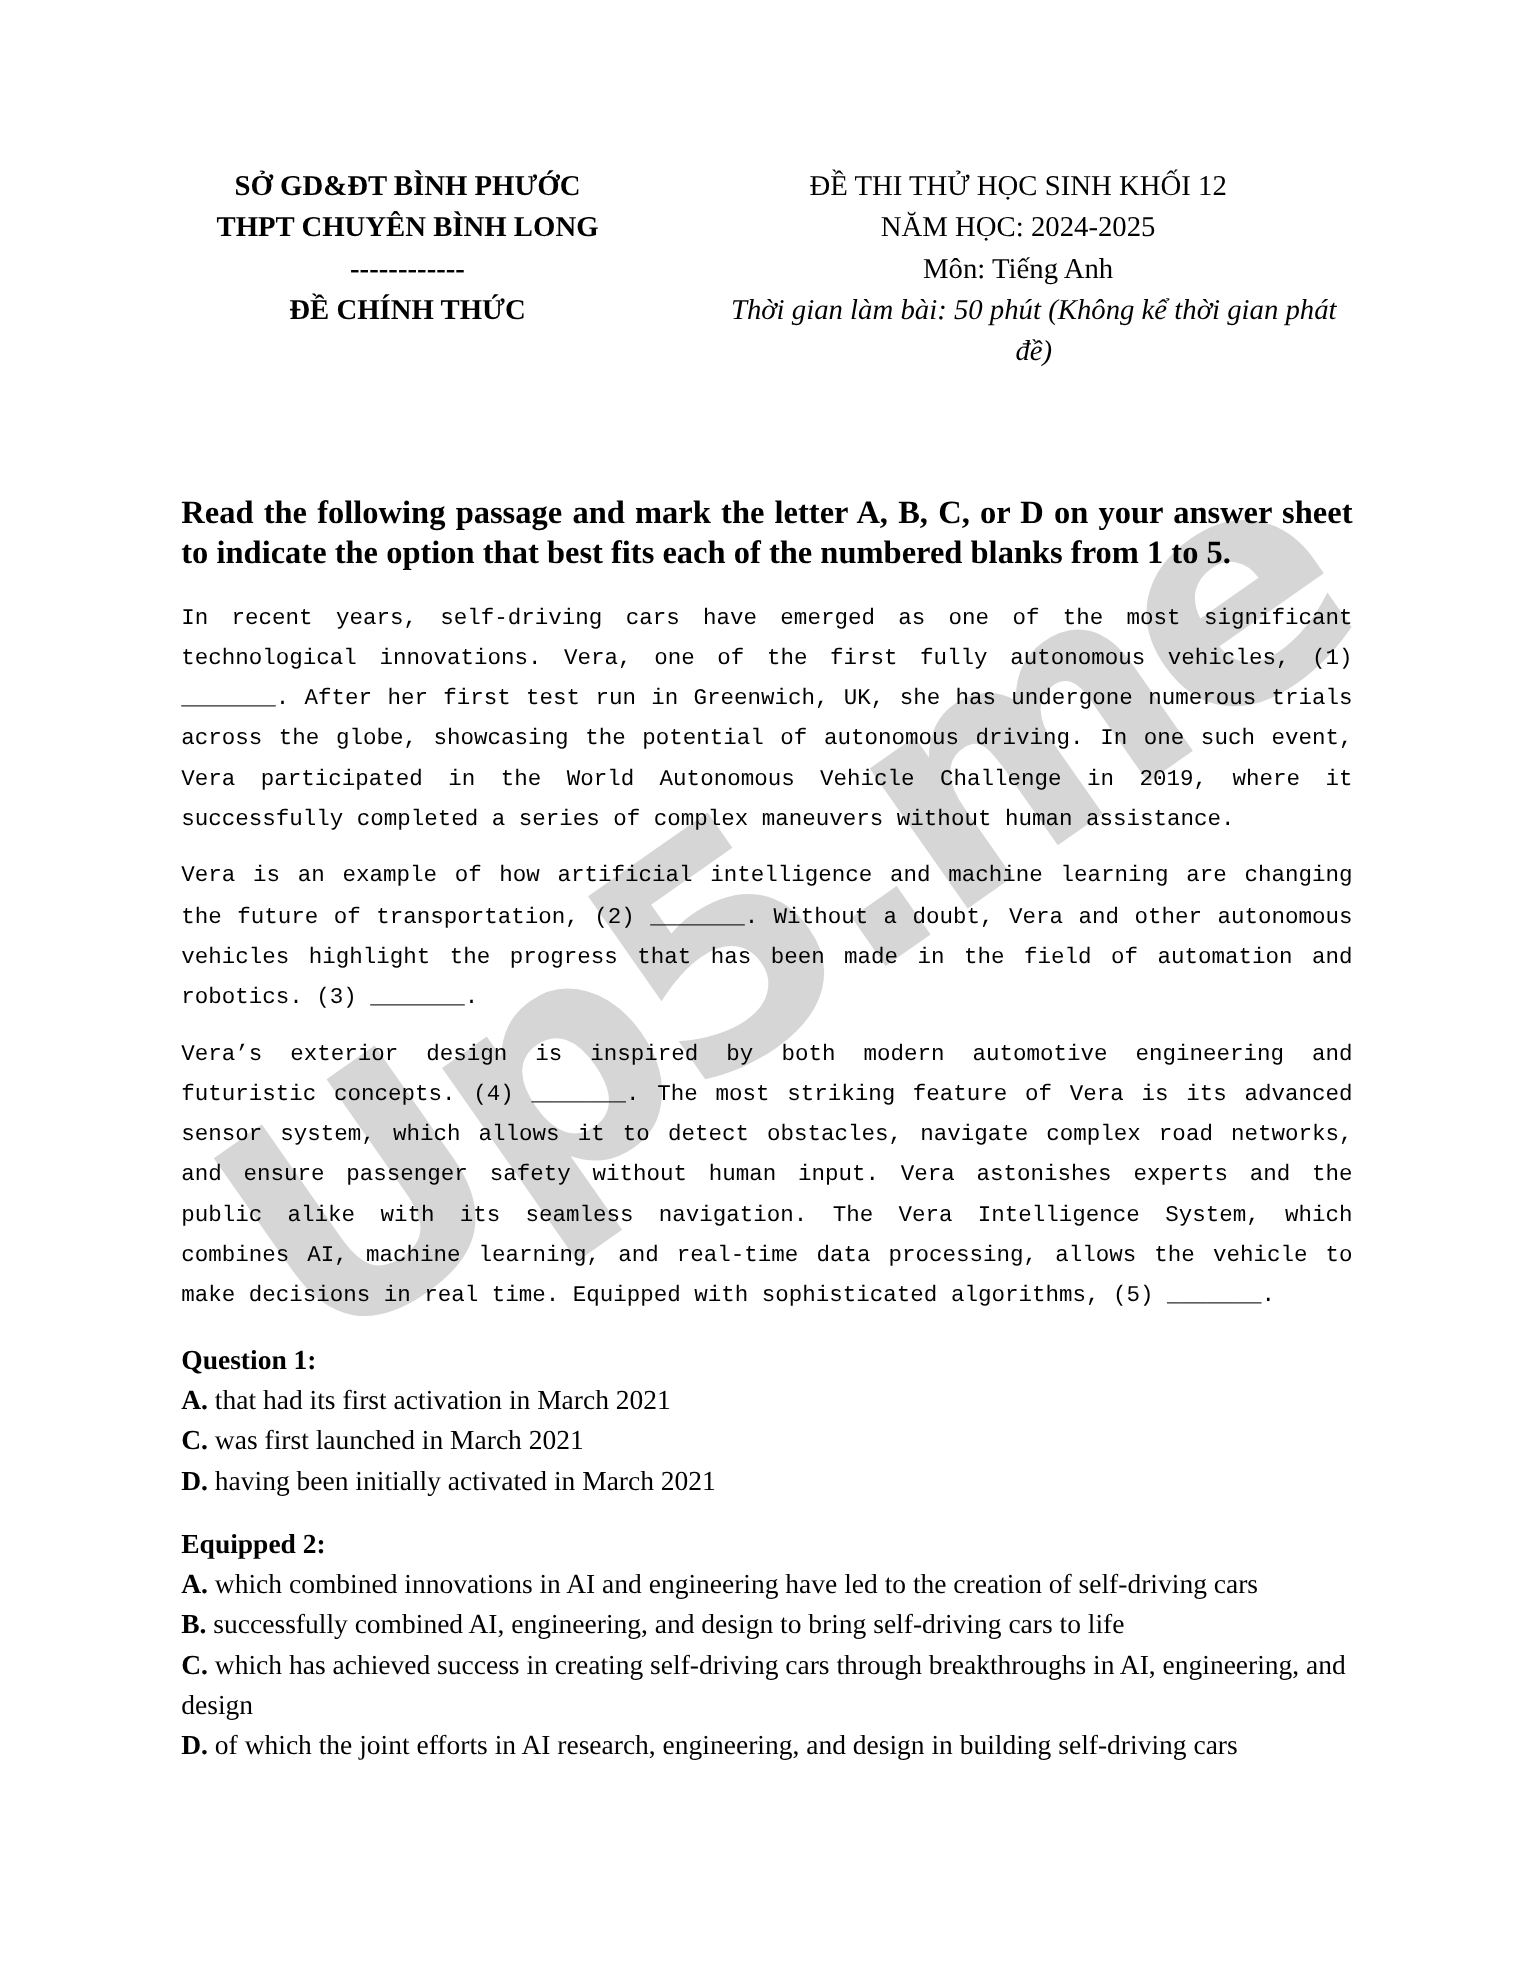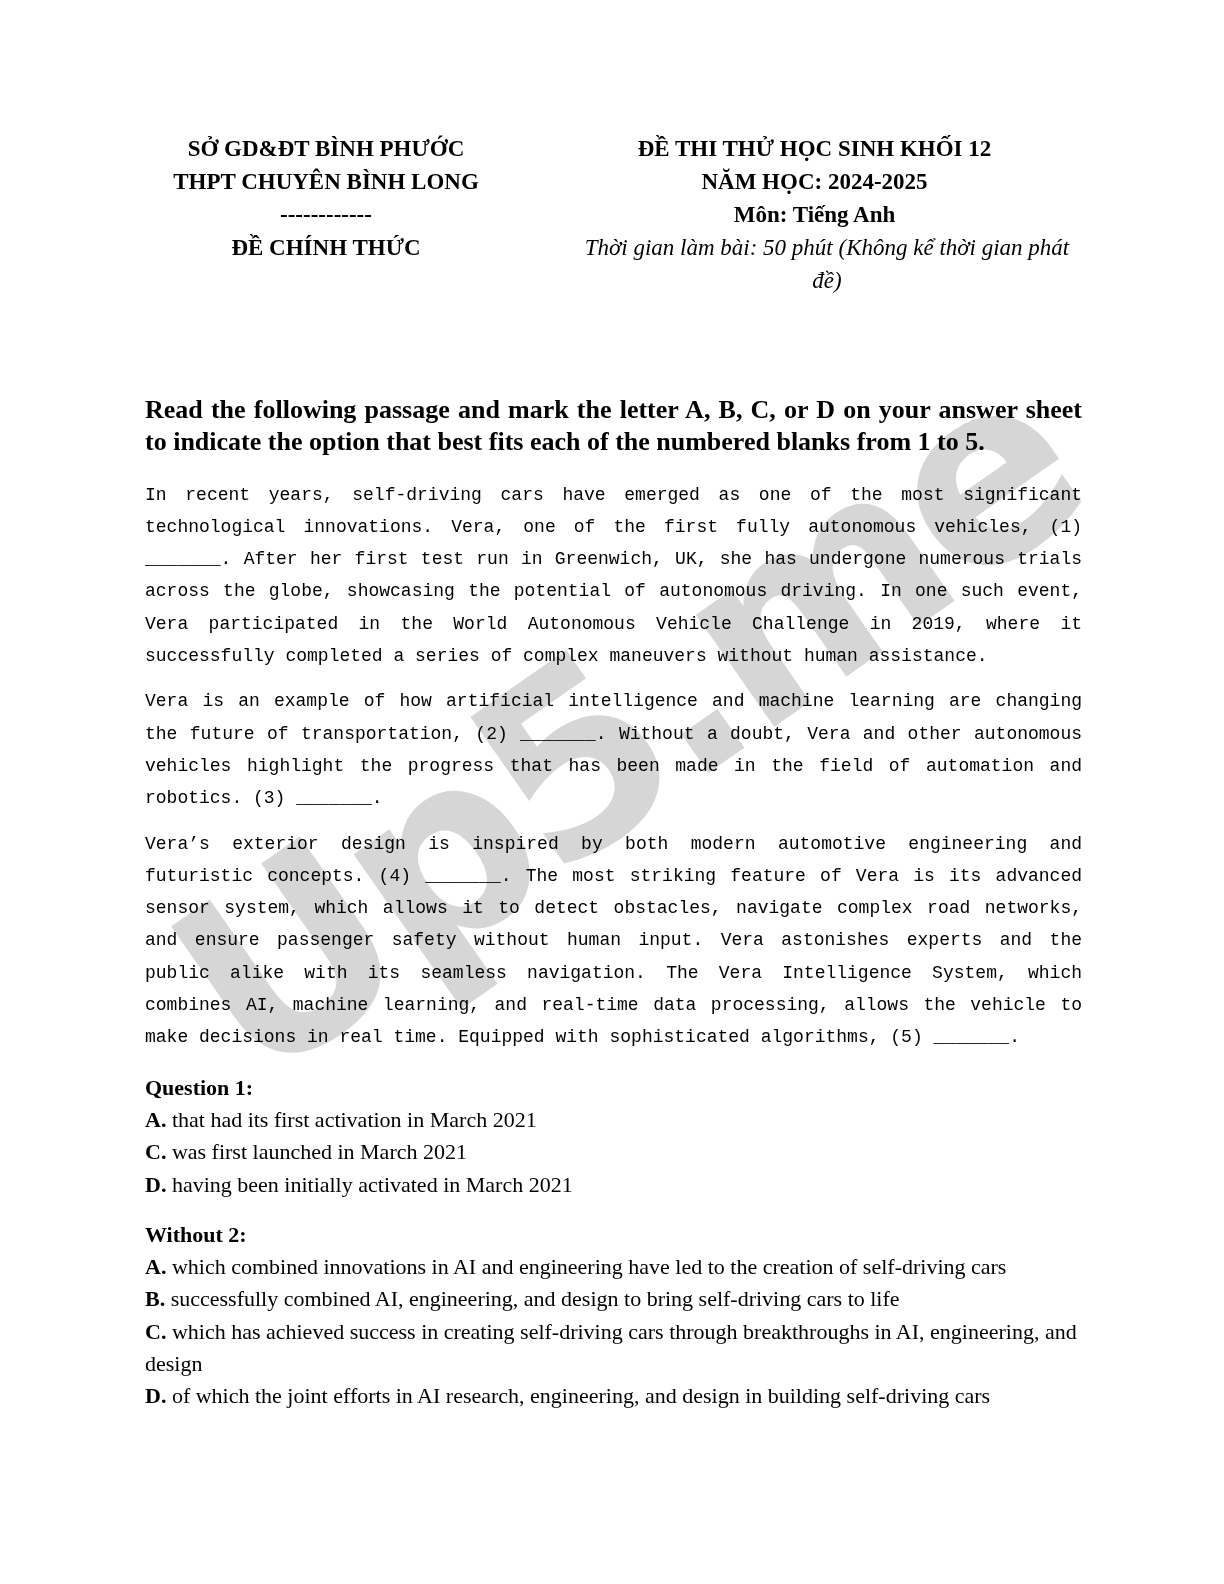--- a/index.html
+++ b/index.html
@@ -46,21 +46,21 @@
   .header-left {
     width: 362px;
     text-align: center;
     font-weight: bold;
   }
   .header-right {
     width: 535px;
     margin-left: 40px;
     text-align: center;
   }
-  .bold { font-weight: bold; }
+  .bold { font-weight: normal; }
   .italic { font-style: italic; font-weight: normal; margin-left: 25px; }
   .instructions {
     margin-top: 97px;
     font-weight: bold;
     font-size: 26px;
     line-height: 32.3px;
     text-align: justify;
   }
   .para {
     margin-top: 20px;
@@ -113,21 +113,21 @@
     <p class="para">Vera’s exterior design is inspired by both modern automotive engineering and futuristic concepts. (4) _______. The most striking feature of Vera is its advanced sensor system, which allows it to detect obstacles, navigate complex road networks, and ensure passenger safety without human input. Vera astonishes experts and the public alike with its seamless navigation. The Vera Intelligence System, which combines AI, machine learning, and real-time data processing, allows the vehicle to make decisions in real time. Equipped with sophisticated algorithms, (5) _______.</p>
 
     <div class="question">
       <div class="q-label">Question 1:</div>
       <div class="option"><span class="opt-letter">A.</span> <span>that had its first activation in March 2021</span></div>
       <div class="option"><span class="opt-letter">C.</span> <span>was first launched in March 2021</span></div>
       <div class="option"><span class="opt-letter">D.</span> <span>having been initially activated in March 2021</span></div>
     </div>
 
     <div class="question">
-      <div class="q-label">Without 2:</div>
+      <div class="q-label">Equipped 2:</div>
       <div class="option"><span class="opt-letter">A.</span> <span>which combined innovations in AI and engineering have led to the creation of self-driving cars</span></div>
       <div class="option"><span class="opt-letter">B.</span> <span>successfully combined AI, engineering, and design to bring self-driving cars to life</span></div>
       <div class="option"><span class="opt-letter">C.</span> <span>which has achieved success in creating self-driving cars through breakthroughs in AI, engineering, and design</span></div>
       <div class="option"><span class="opt-letter">D.</span> <span>of which the joint efforts in AI research, engineering, and design in building self-driving cars</span></div>
     </div>
 
   </div>
 </div>
 
 </body></html>

